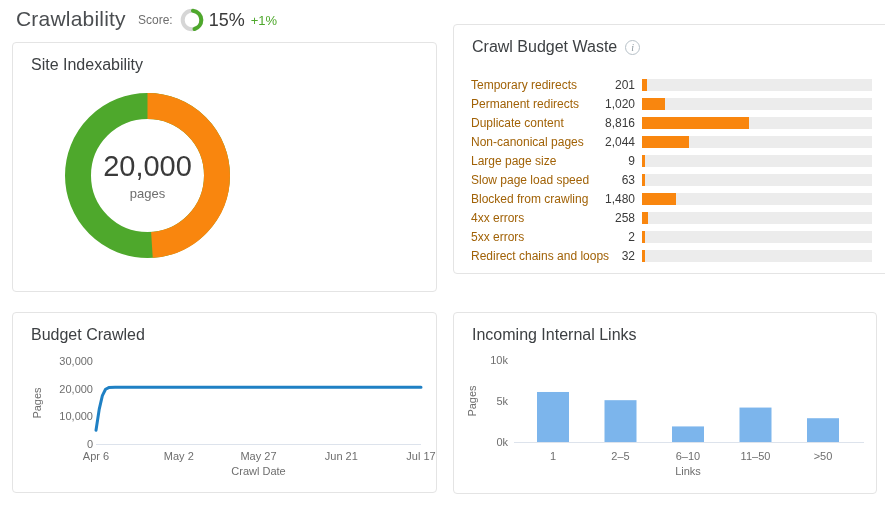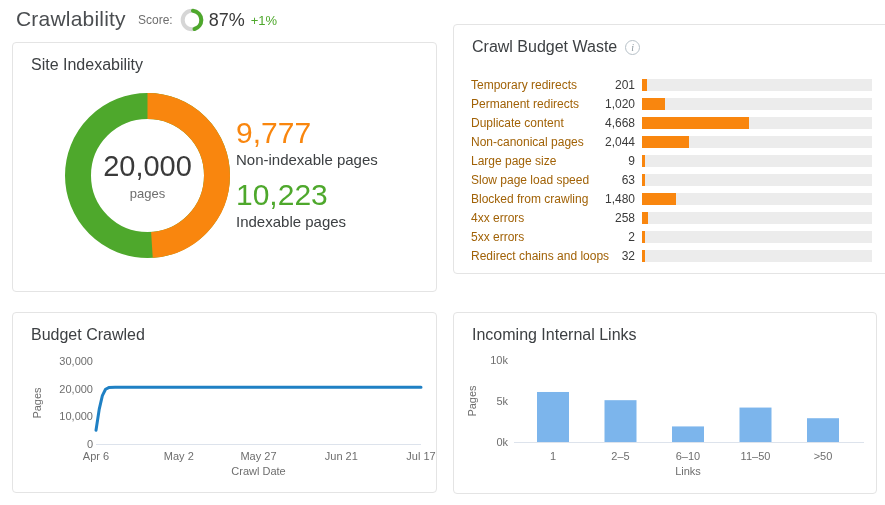--- a/index.html
+++ b/index.html
@@ -52,43 +52,37 @@
 <div class="page">
 
   <div class="hdr">
     <h1>Crawlability</h1>
     <div class="score-widget">
       <span class="score-label">Score:</span>
       <svg id="score-donut" width="24" height="24" viewBox="0 0 24 24">
           <circle cx="12" cy="12" r="9.3" fill="none" stroke="#d6d6d6" stroke-width="4"></circle>
           <circle cx="12" cy="12" r="9.3" fill="none" stroke="#4ea82c" stroke-width="4" stroke-dasharray="25.463802977681972 58.433623356770156" stroke-dashoffset="-1" stroke-linecap="round" transform="rotate(-90 12 12)"></circle>
         </svg>
-      <span class="score-value">87%</span>
+      <span class="score-value">15%</span>
       <span class="score-delta" id="score-delta" style="color: rgb(78, 168, 44);">+1%</span>
     </div>
   </div>
 
   <section class="card" id="card-indexability">
     <h2>Site Indexability</h2>
     <div class="donut-wrap">
       <svg id="indexability-donut" width="165" height="165" viewBox="0 0 165 165">
           <circle cx="82.5" cy="82.5" r="69.5" fill="none" stroke="#4ea82c" stroke-width="26"></circle>
           <circle cx="82.5" cy="82.5" r="69.5" fill="none" stroke="#f9860e" stroke-width="26" stroke-dasharray="213.4716920503245 436.68137884898124" transform="rotate(-90 82.5 82.5)"></circle>
         </svg>
       <div class="donut-center">
         <div class="donut-total">20,000</div>
         <div class="donut-unit">pages</div>
       </div>
     </div>
-    <div class="index-stats">
-      <div class="stat-value" id="stat-nonindexable" style="color: rgb(249, 134, 14);">9,777</div>
-      <div class="stat-label">Non-indexable pages</div>
-      <div class="stat-value" id="stat-indexable" style="color: rgb(78, 168, 44);">10,223</div>
-      <div class="stat-label">Indexable pages</div>
-    </div>
   </section>
 
   <section class="card" id="card-budget">
     <h2>
       <span>Crawl Budget Waste</span>
       <span class="info-icon">i</span>
     </h2>
     <div class="b-rows" id="budget-rows">
         <div class="b-row">
           <span class="b-label">Temporary redirects</span>
@@ -99,21 +93,21 @@
         </div>
         <div class="b-row">
           <span class="b-label">Permanent redirects</span>
           <span class="b-value">1,020</span>
           <span class="b-track" style="background: rgb(236, 236, 236);">
             <span class="b-bar" style="background: rgb(249, 134, 14); width: 10.2%;"></span>
           </span>
         </div>
         <div class="b-row">
           <span class="b-label">Duplicate content</span>
-          <span class="b-value">4,668</span>
+          <span class="b-value">8,816</span>
           <span class="b-track" style="background: rgb(236, 236, 236);">
             <span class="b-bar" style="background: rgb(249, 134, 14); width: 46.68%;"></span>
           </span>
         </div>
         <div class="b-row">
           <span class="b-label">Non-canonical pages</span>
           <span class="b-value">2,044</span>
           <span class="b-track" style="background: rgb(236, 236, 236);">
             <span class="b-bar" style="background: rgb(249, 134, 14); width: 20.44%;"></span>
           </span>

